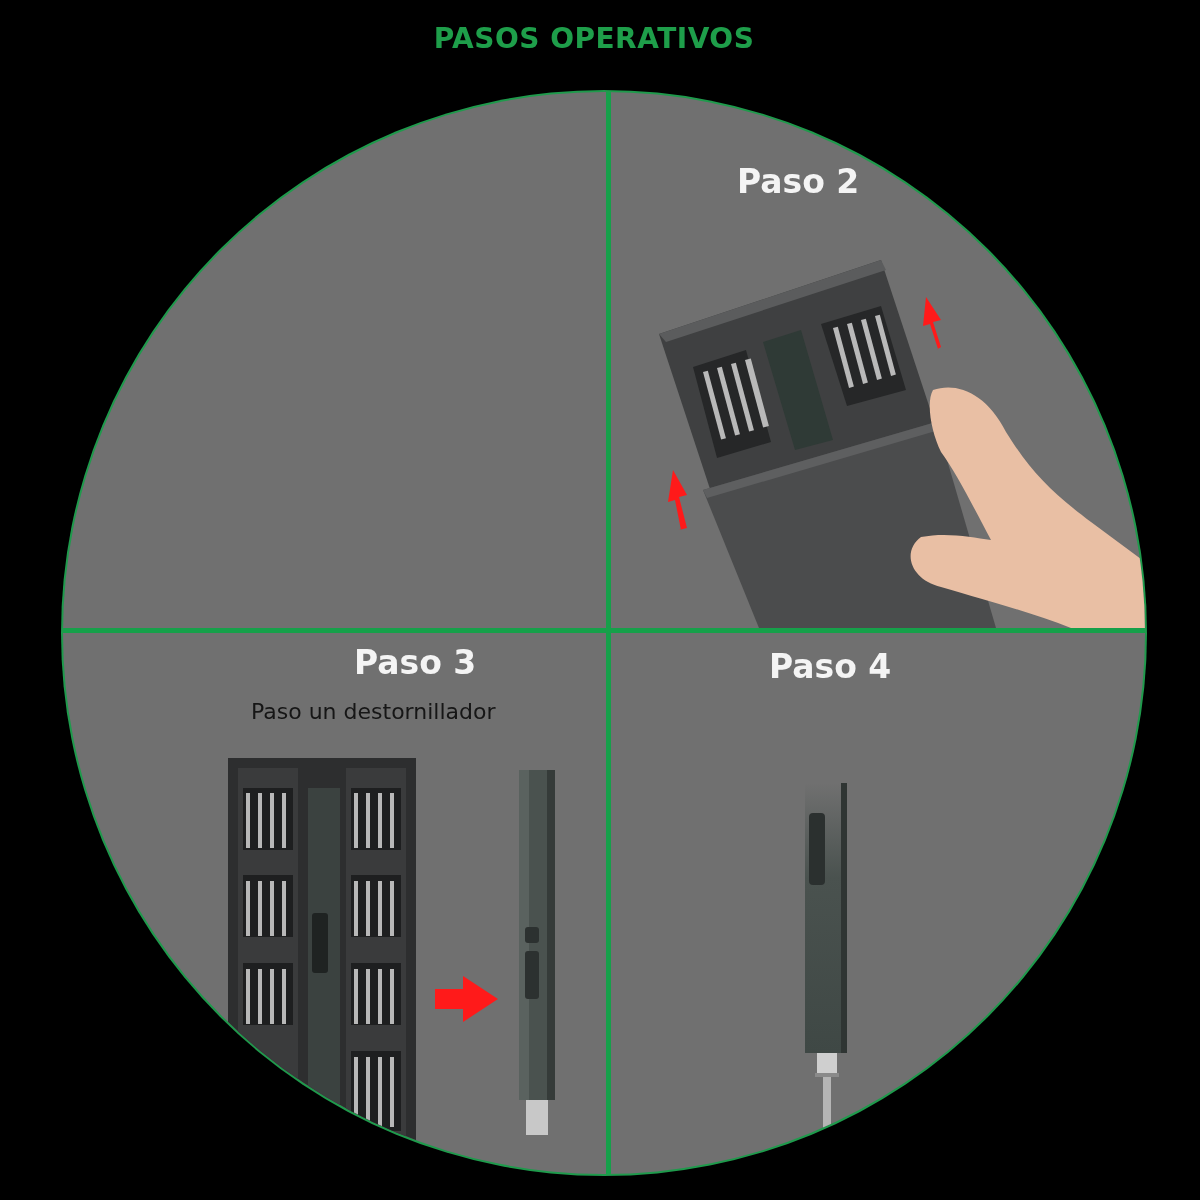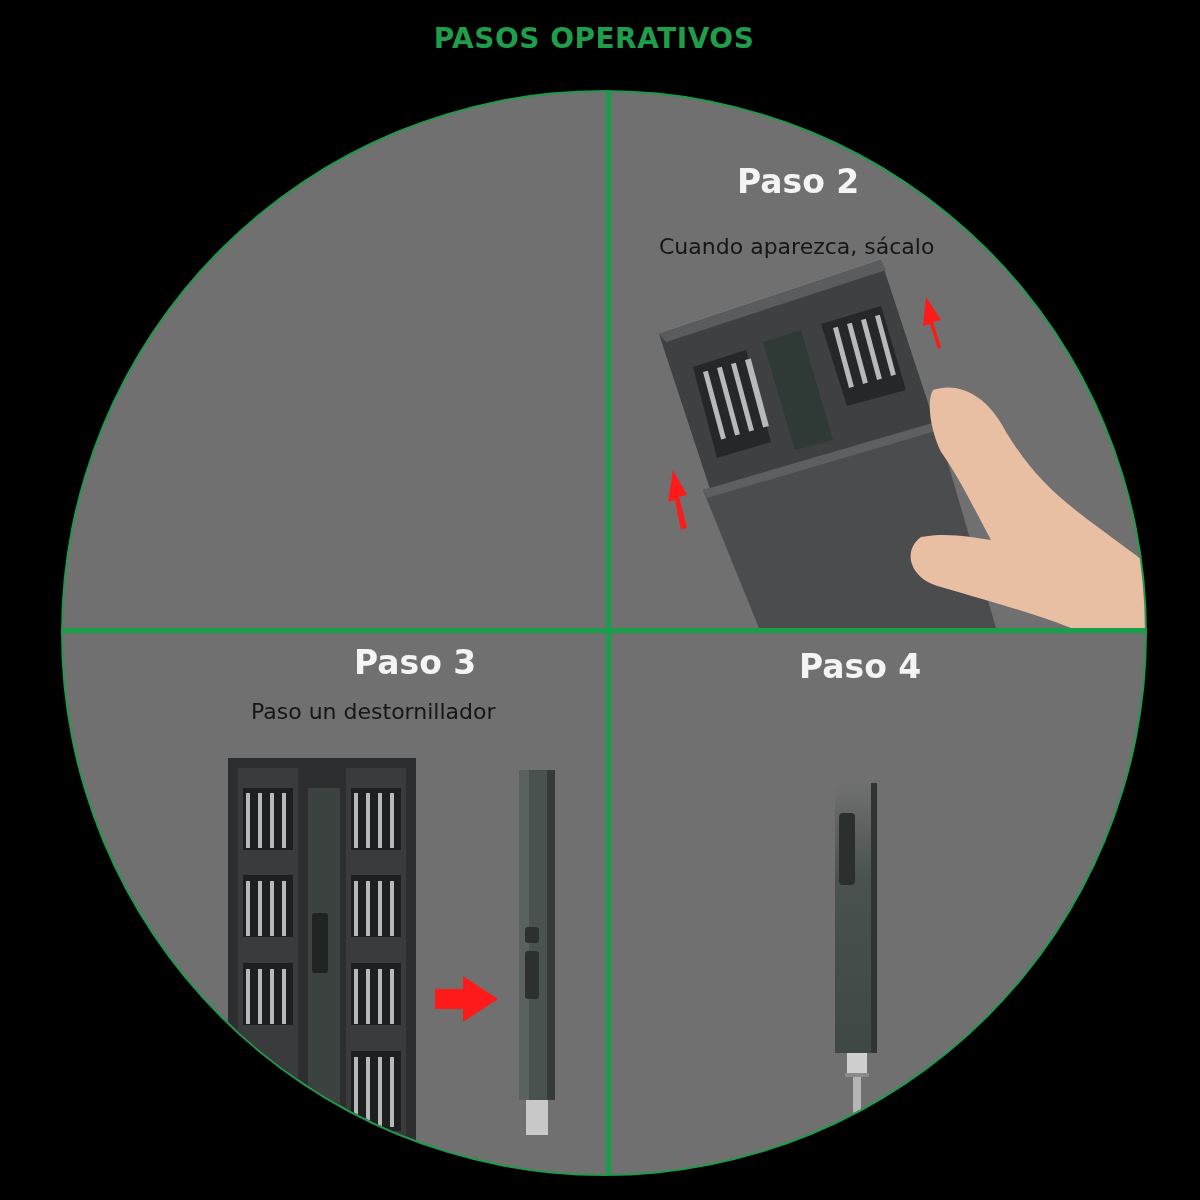--- a/index.html
+++ b/index.html
@@ -10,21 +10,21 @@
                 font-family:"DejaVu Sans", sans-serif; }
   .circle { position:absolute; left:63px; top:92px; width:1082px; height:1082px;
             border-radius:50%; overflow:hidden; background:#707070;
             box-shadow:0 0 0 2px #1f9a4c; }
   .vline { position:absolute; left:543px; top:0; width:5px; height:100%; background:#16a04a; z-index:5; }
   .hline { position:absolute; top:536px; left:0; height:5px; width:100%; background:#16a04a; z-index:5; }
   .quad { position:absolute; overflow:hidden; }
   .q1 { left:0; top:0; width:543px; height:536px; }
   .q2 { left:548px; top:0; width:534px; height:536px;padding-left:24px; }
   .q3 { left:0; top:541px; width:543px; height:541px; }
-  .q4 { left:578px; top:541px; width:534px; height:541px; }
+  .q4 { left:548px; top:541px; width:534px; height:541px; }
   .step-title { position:absolute; color:#f4f4f4; font-weight:bold; font-size:33px; white-space:nowrap; }
   .step-sub { position:absolute; color:#161616; font-size:22px; white-space:nowrap; }
   .illus { position:absolute; left:0; top:0; }
 </style>
 </head>
 <body>
 
 <div class="page-title">PASOS OPERATIVOS</div>
 
 <div class="circle">
@@ -60,21 +60,20 @@
       <path d="M322,298 C345,290 375,300 395,340 C420,380 440,400 480,430 L534,470 L534,536 L460,536 C420,520 380,510 330,495 C300,488 290,460 310,445 C335,440 360,445 380,448 C365,420 345,380 330,360 C320,340 315,310 322,298 Z" fill="#e9bfa4"></path>
 
       <g fill="#ff1a1a">
         <polygon points="325,258 330,255 322,230 330,228 315,205 312,234 319,232 327,257"></polygon>
       </g>
       <g fill="#ff1a1a">
         <polygon points="68,438 76,436 68,405 76,403 62,378 57,410 64,408 70,438"></polygon>
       </g>
     </svg>
     <div class="step-title" style="left:126px; top:70px;">Paso 2</div>
-    <div class="step-sub" style="left:48px; top:142px;">Cuando aparezca, sácalo</div>
   </div>
 
   <div class="quad q3">
     <svg class="illus" width="543" height="541">
 
       <rect x="165" y="125" width="188" height="416" fill="#2d2e2f"></rect>
       <rect x="175" y="135" width="60" height="406" fill="#3a3b3c"></rect>
       <rect x="245" y="155" width="32" height="386" fill="#3b4240"></rect>
       <rect x="283" y="135" width="60" height="406" fill="#3a3b3c"></rect>
       <g fill="#1e1f20">

